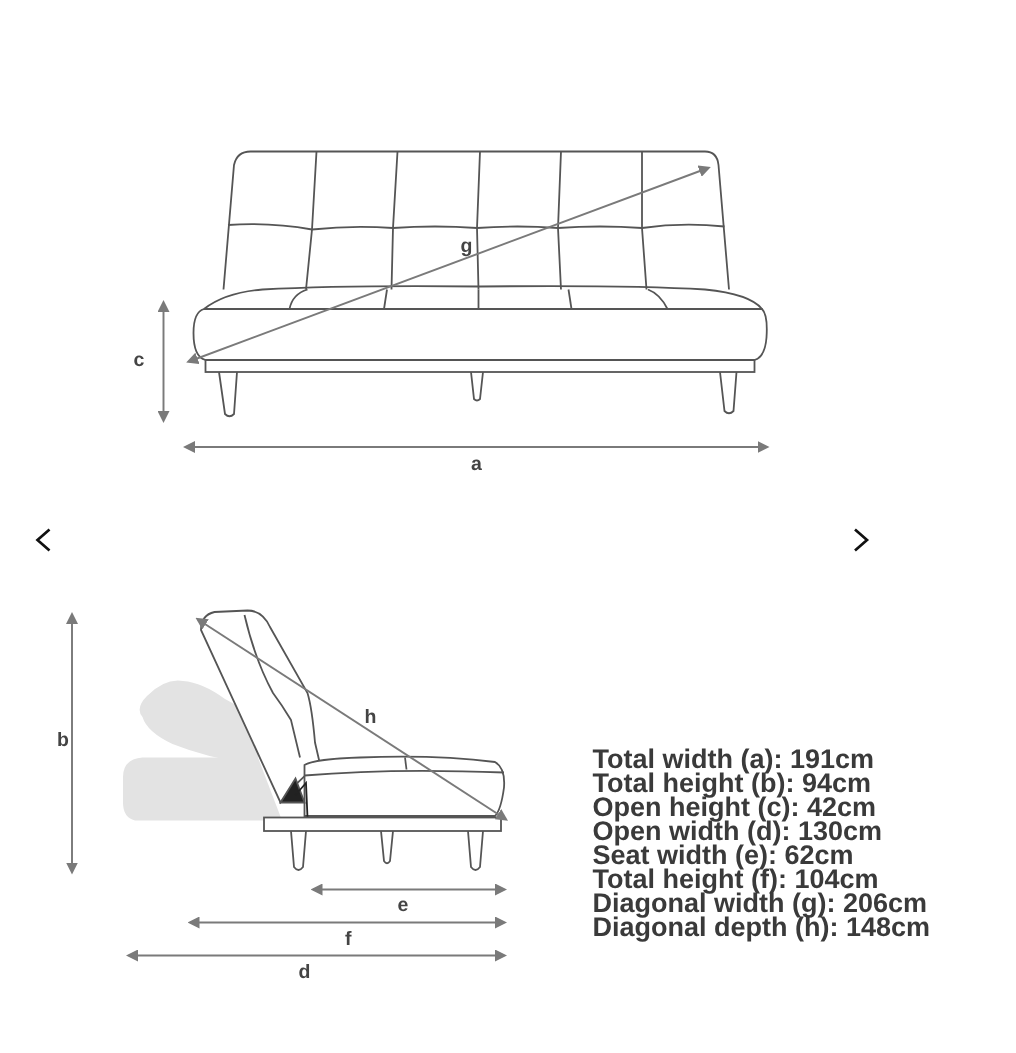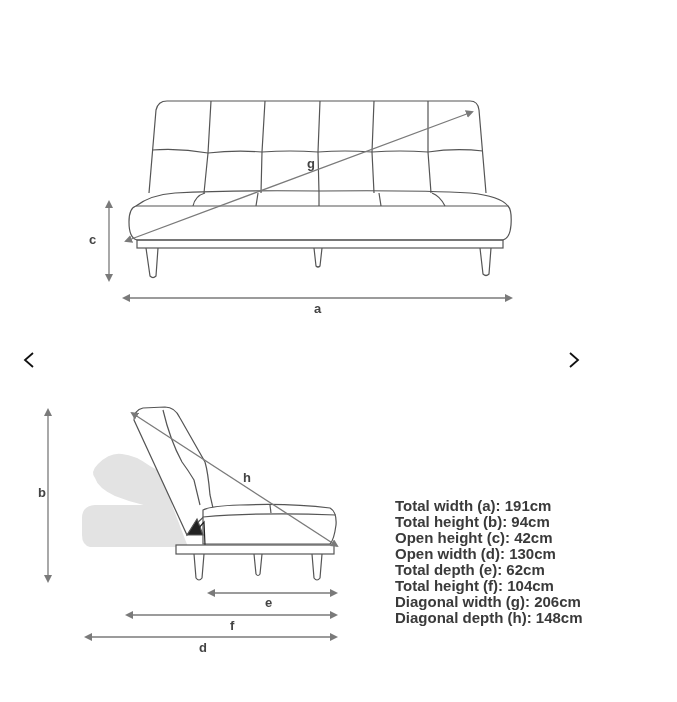--- a/index.html
+++ b/index.html
@@ -1,21 +1,21 @@
 <!DOCTYPE html>
 <html><head>
 <meta charset="utf-8">
 <style>
   html, body { margin:0; padding:0; background:#ffffff; }
   body { width:677px; height:702px; position:relative; overflow:hidden; font-family:"Liberation Sans", sans-serif; }
   .stage { position:absolute; left:0; top:0; width:677px; height:702px; }
   svg.drawing { position:absolute; left:0; top:0; }
   .lbl { position:absolute; font-family:"Liberation Sans", sans-serif; font-weight:bold; font-size:13px; color:#444; line-height:1; }
   .nav { position:absolute; width:24px; height:24px; cursor:pointer; display:flex; align-items:center; justify-content:center; }
-  .specs { position:absolute; left:395px; top:498px; font-family:"Liberation Sans", sans-serif; font-weight:bold; font-size:15px; color:#3a3a3a; line-height:16px; }
+  .specs { position:absolute; left:395px; top:498px; font-family:"Liberation Sans", sans-serif; font-weight:bold; font-size:18px; color:#3a3a3a; line-height:16px; }
   .specs div { white-space:nowrap; }
 </style>
 </head>
 <body>
 
 <div class="stage">
 
   <svg class="drawing" width="677" height="702" viewBox="0 0 677 702">
     <defs>
       <marker id="ah" markerWidth="8" markerHeight="8" refX="6" refY="4" orient="auto-start-reverse" markerUnits="userSpaceOnUse">
@@ -106,18 +106,18 @@
   <span class="lbl" style="left:243px; top:471px;">h</span>
   <span class="lbl" style="left:265px; top:596px;">e</span>
   <span class="lbl" style="left:230px; top:619px;">f</span>
   <span class="lbl" style="left:199px; top:641px;">d</span>
 
   <div class="specs">
     <div>Total width (a): 191cm</div>
     <div>Total height (b): 94cm</div>
     <div>Open height (c): 42cm</div>
     <div>Open width (d): 130cm</div>
-    <div>Total depth (e): 62cm</div>
+    <div>Seat width (e): 62cm</div>
     <div>Total height (f): 104cm</div>
     <div>Diagonal width (g): 206cm</div>
     <div>Diagonal depth (h): 148cm</div>
   </div>
 </div>
 
 </body></html>

